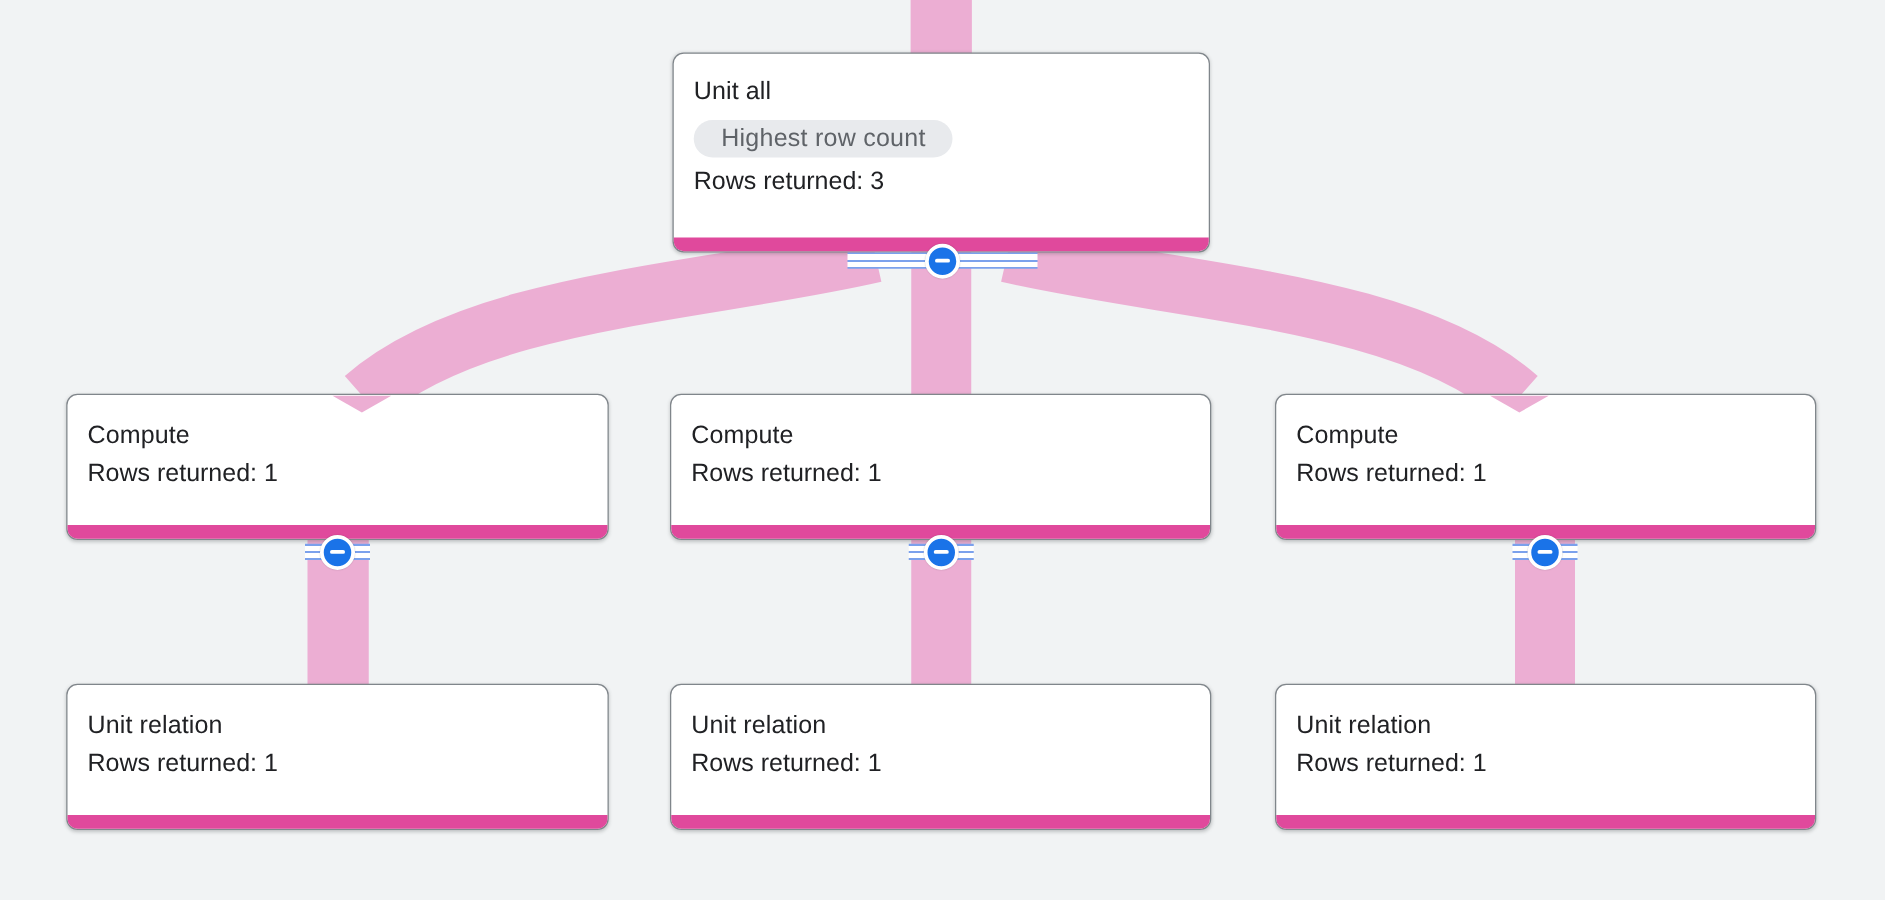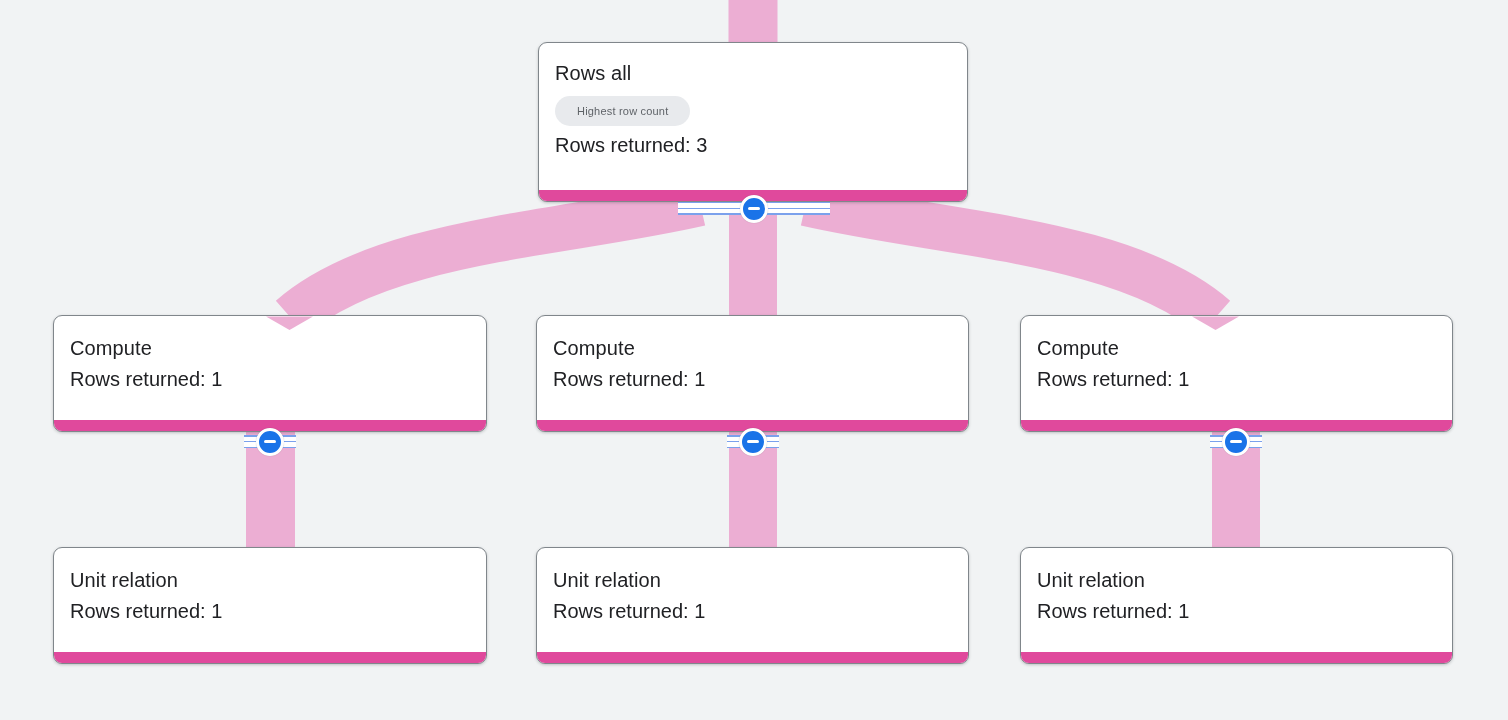--- a/index.html
+++ b/index.html
@@ -39,21 +39,21 @@
     font-size:20px; line-height:25px; font-weight:500; color:var(--title-text);
     letter-spacing:.1px;
   }
   .card-rows {
     font-size:20px; line-height:21px; font-weight:400; color:var(--body-text);
     margin-top:8px;
   }
   .badge {
     display:inline-block; margin-top:10px;
     background:var(--badge-bg); color:var(--badge-text);
-    font-size:11px; line-height:20px; letter-spacing:.2px;
+    font-size:20px; line-height:20px; letter-spacing:.2px;
     padding:5px 22px; border-radius:17px;
   }
   .card.union .card-rows { margin-top:9px; }
   .accent-bar {
     position:absolute; left:0; right:0; bottom:0; height:11px;
     background:var(--accent-bar);
     border-radius:0 0 8px 8px;
   }
 
   .collapse {
@@ -93,21 +93,21 @@
     <rect class="edge-fill" x="728.5" y="0" width="49" height="43"></rect>
     <rect class="edge-fill" x="729" y="200" width="48" height="117"></rect>
     <path class="edge-stroke" stroke-width="46" d="M 700 203 C 560 235, 380 240, 291 318"></path>
     <path class="edge-stroke" stroke-width="46" d="M 806 203 C 946 235, 1126 240, 1215 318"></path>
     <rect class="edge-fill" x="246" y="430" width="49" height="118"></rect>
     <rect class="edge-fill" x="729" y="430" width="48" height="118"></rect>
     <rect class="edge-fill" x="1212" y="430" width="48" height="118"></rect>
   </svg>
 
   <div class="card union">
-    <div class="card-title">Rows all</div>
+    <div class="card-title">Unit all</div>
     <div><span class="badge">Highest row count</span></div>
     <div class="card-rows">Rows returned: 3</div>
     <div class="accent-bar"></div>
   </div>
 
   <div class="card comp-l">
     <div class="card-title">Compute</div>
     <div class="card-rows">Rows returned: 1</div>
     <div class="accent-bar"></div>
   </div>

